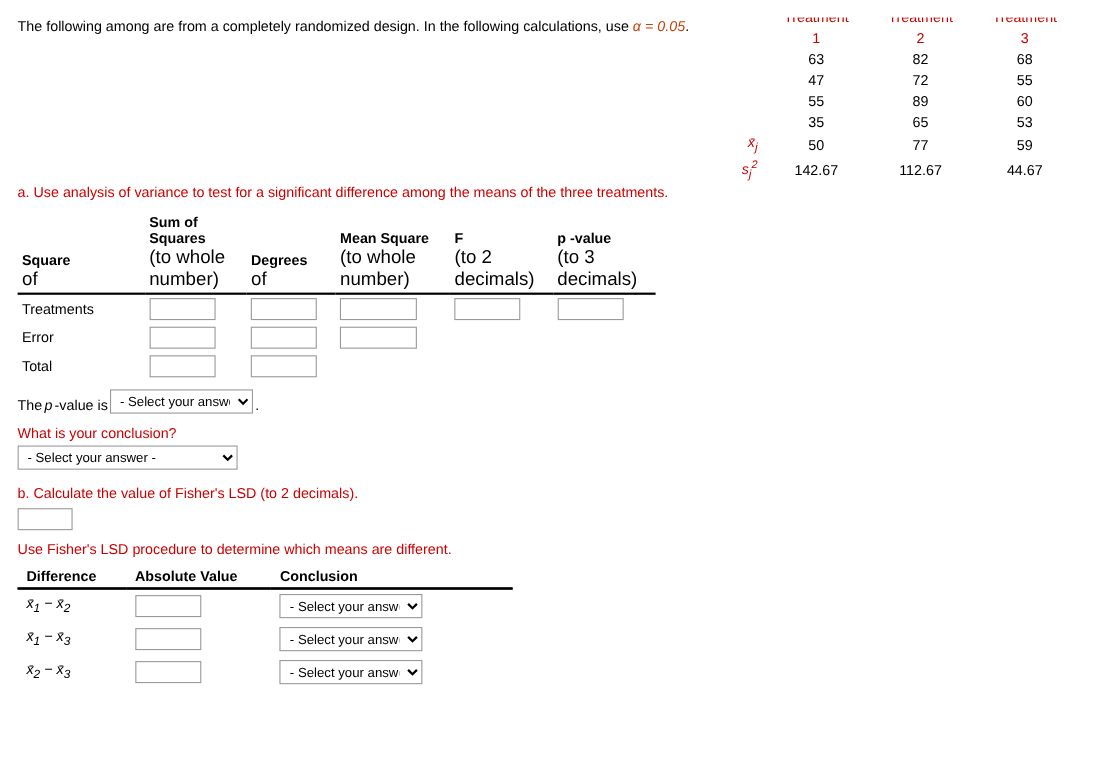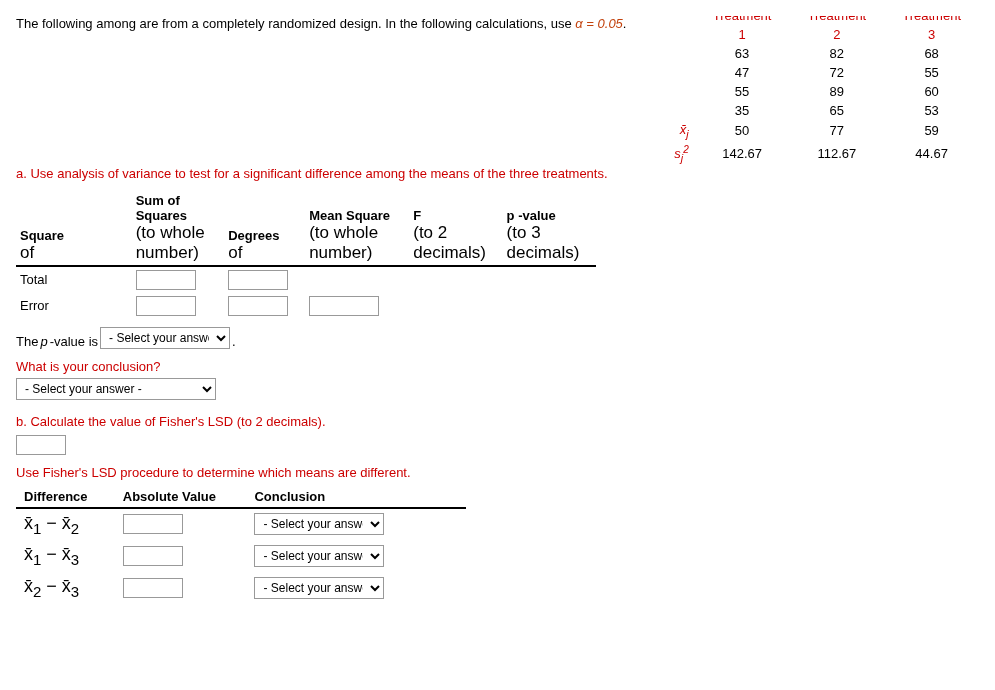--- a/index.html
+++ b/index.html
@@ -123,21 +123,22 @@
       text-align: left;
       padding: 3px 8px;
       font-weight: bold;
       border-bottom: 2px solid #000;
     }
     .diff-table td {
       padding: 4px 8px;
       vertical-align: middle;
     }
     .diff-label {
-      font-size: 18px;
+      font-style: italic;
+      font-size: 13px;
     }
     .col-diff { width: 90px; }
     .col-abs { width: 120px; }
     .col-conc { width: 200px; }
     sup { font-size: 10px; }
   </style>
 </head>
 <body>
 
 <div style="overflow: hidden;">
@@ -230,35 +231,43 @@
         <span>p -value</span><br>
         <span class="header-sub">(to 3 decimals)</span>
       </th>
     </tr>
     <tr>
         <td colspan="6" style="border-top: 2px solid #000; padding: 0;"></td>
       </tr>
   </thead>
   <tbody>
 
+    <tr>
+      <td>Treatments</td>
+      <td><input type="text" class="input-small" value="" style=""></td>
+      <td><input type="text" class="input-small" value="" style=""></td>
+      <td><input type="text" class="input-medium" value="" style=""></td>
+      <td><input type="text" class="input-small" value="" style=""></td>
+      <td><input type="text" class="input-small" value="" style=""></td>
+    </tr>
+
+    <tr>
+      <td>Error</td>
+      <td><input type="text" class="input-small" value="" style=""></td>
+      <td><input type="text" class="input-small" value="" style=""></td>
+      <td><input type="text" class="input-medium" value="" style=""></td>
+      <td></td>
+      <td></td>
+    </tr>
 
     <tr>
       <td>Total</td>
       <td><input type="text" class="input-small" value="" style=""></td>
       <td><input type="text" class="input-small" value="" style=""></td>
       <td></td>
-      <td></td>
-      <td></td>
-    </tr>
-
-    <tr>
-      <td>Error</td>
-      <td><input type="text" class="input-small" value="" style=""></td>
-      <td><input type="text" class="input-small" value="" style=""></td>
-      <td><input type="text" class="input-medium" value="" style=""></td>
       <td></td>
       <td></td>
     </tr>
   </tbody>
 </table>
 
 <div class="pvalue-line">
   <span>The </span>
   <span class="italic">p</span>
   <span>-value is</span>

